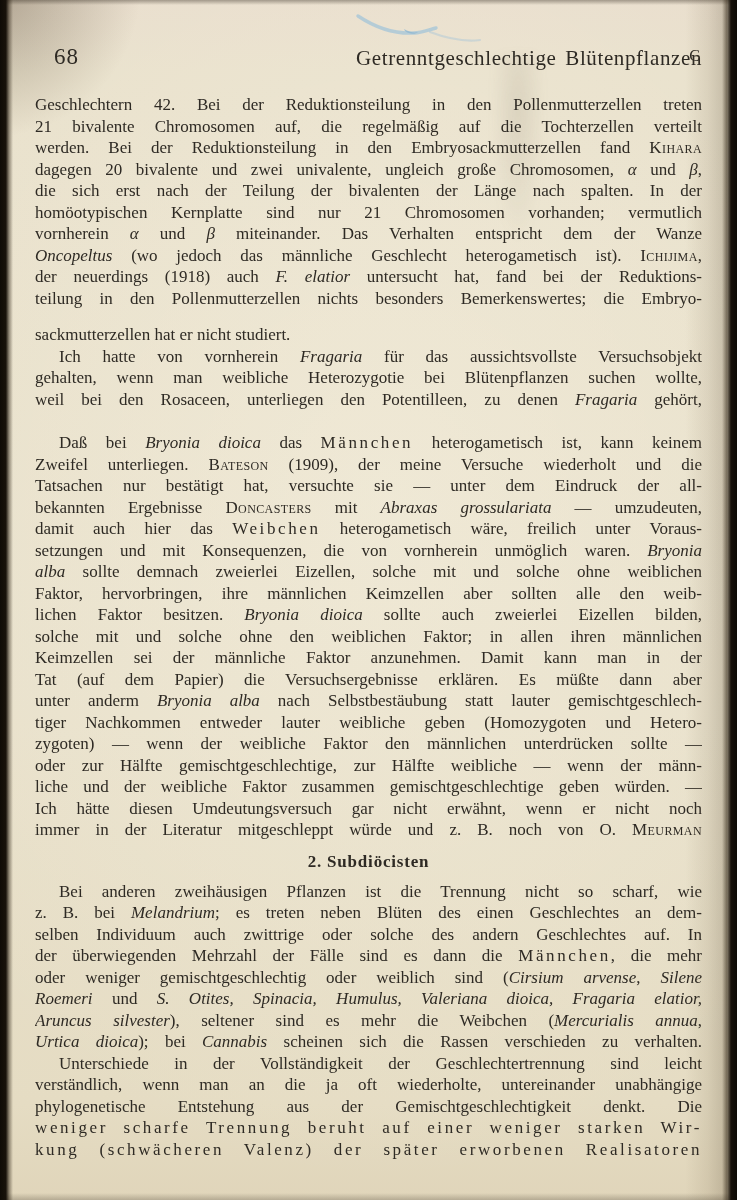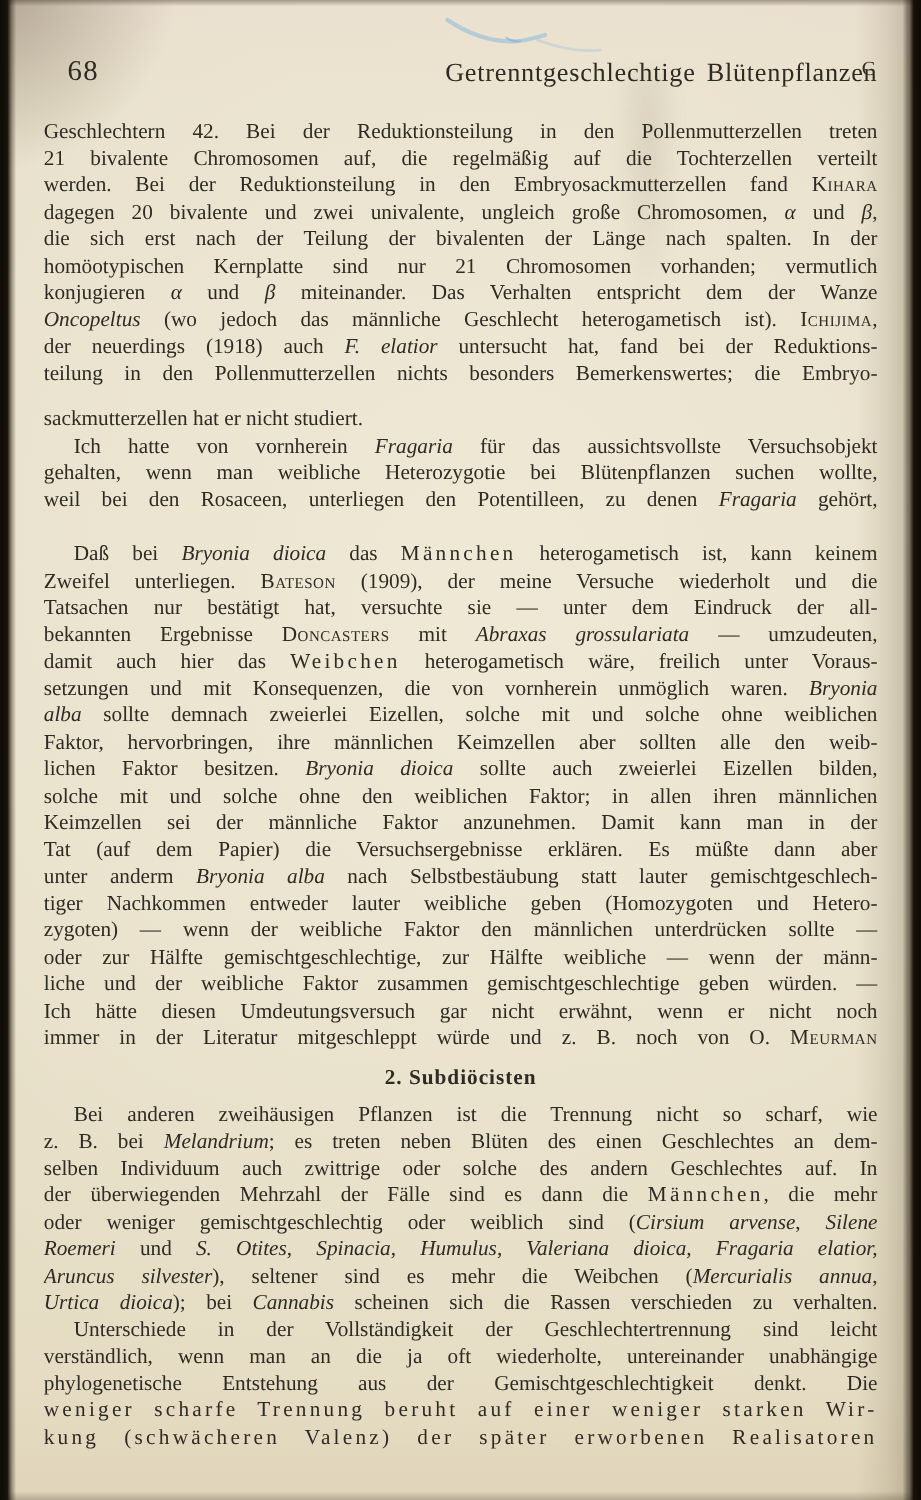--- a/index.html
+++ b/index.html
@@ -62,21 +62,21 @@
     <span class="corner-letter">C</span>
   </div>
 
   <div class="text-block">
       <div class="line"><span>Geschlechtern 42.  Bei der Reduktionsteilung in den Pollenmutterzellen treten</span></div>
       <div class="line"><span>21 bivalente Chromosomen auf, die regelmäßig auf die Tochterzellen verteilt</span></div>
       <div class="line"><span>werden.  Bei der Reduktionsteilung in den Embryosackmutterzellen fand </span><span class="sc">Kihara</span></div>
       <div class="line"><span>dagegen 20 bivalente und zwei univalente, ungleich große Chromosomen, </span><span class="i">α</span><span> und </span><span class="i">β</span><span>,</span></div>
       <div class="line"><span>die sich erst nach der Teilung der bivalenten der Länge nach spalten.  In der</span></div>
       <div class="line"><span>homöotypischen Kernplatte sind nur 21 Chromosomen vorhanden; vermutlich</span></div>
-      <div class="line"><span>konjugieren </span><span class="i">α</span><span> und </span><span class="i">β</span><span> miteinander.  Das Verhalten entspricht dem der Wanze</span></div>
+      <div class="line"><span>vornherein </span><span class="i">α</span><span> und </span><span class="i">β</span><span> miteinander.  Das Verhalten entspricht dem der Wanze</span></div>
       <div class="line"><span class="i">Oncopeltus</span><span> (wo jedoch das männliche Geschlecht heterogametisch ist).  </span><span class="sc">Ichijima</span><span>,</span></div>
       <div class="line"><span>der neuerdings (1918) auch </span><span class="i">F. elatior</span><span> untersucht hat, fand bei der Reduktions-</span></div>
       <div class="line"><span>teilung in den Pollenmutterzellen nichts besonders Bemerkenswertes; die Embryo-</span></div>
       <div class="line end"><span>sackmutterzellen hat er nicht studiert.</span></div>
       <div class="line indent"><span>Ich hatte von vornherein </span><span class="i">Fragaria</span><span> für das aussichtsvollste Versuchsobjekt</span></div>
       <div class="line"><span>gehalten, wenn man weibliche Heterozygotie bei Blütenpflanzen suchen wollte,</span></div>
       <div class="line"><span>weil bei den Rosaceen, unterliegen den Potentilleen, zu denen </span><span class="i">Fragaria</span><span> gehört,</span></div>
       <div class="line indent" style="margin-top: 22px;"><span>Daß bei </span><span class="i">Bryonia dioica</span><span> das </span><span class="g">Männchen</span><span> heterogametisch ist, kann keinem</span></div>
       <div class="line"><span>Zweifel unterliegen.  </span><span class="sc">Bateson</span><span> (1909), der meine Versuche wiederholt und die</span></div>
       <div class="line"><span>Tatsachen nur bestätigt hat, versuchte sie — unter dem Eindruck der all-</span></div>

